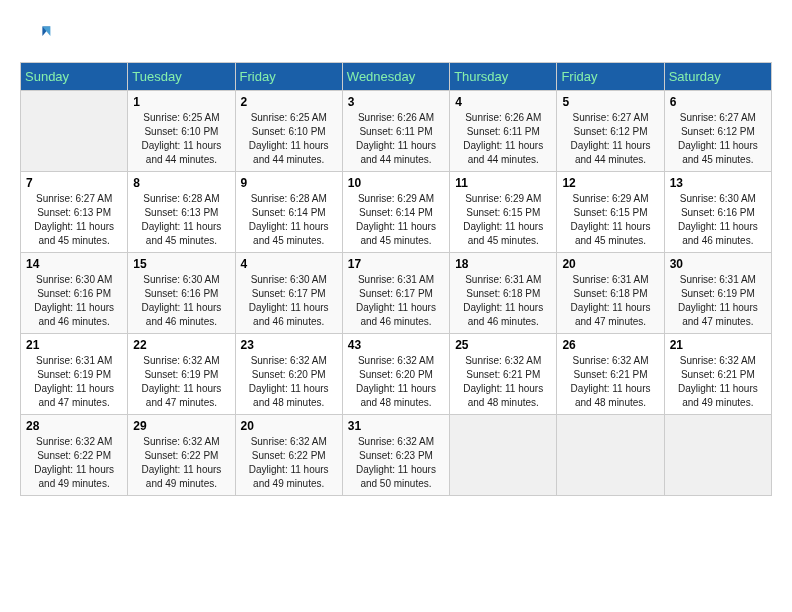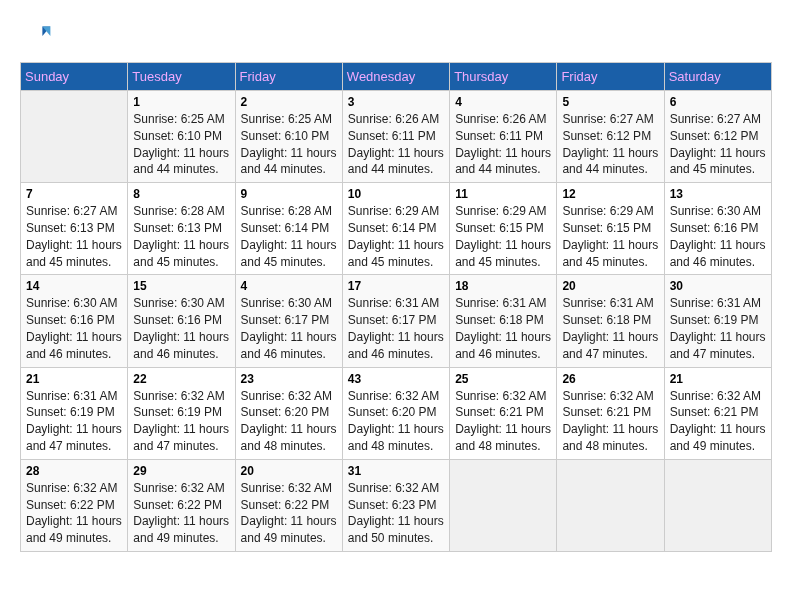--- a/index.html
+++ b/index.html
@@ -46,21 +46,21 @@
       font-size: 16px;
       color: #444;
     }
     table {
       width: 100%;
       border-collapse: collapse;
       font-size: 11px;
     }
     thead tr th {
       background-color: #1a5fa8;
-      color: #f0abfc;
+      color: #86efac;
       padding: 6px 4px;
       text-align: left;
       font-size: 13px;
       font-weight: normal;
       border: 1px solid #ccc;
     }
     tbody tr td {
       border: 1px solid #ccc;
       vertical-align: top;
       padding: 4px 5px;
@@ -73,23 +73,24 @@
     tbody tr:nth-child(odd) {
       background: #f9f9f9;
     }
     .day-num {
       font-weight: bold;
       font-size: 12px;
       display: block;
       margin-bottom: 2px;
     }
     .day-info {
-      font-size: 12px;
+      font-size: 10px;
       color: #222;
       line-height: 1.4;
+      text-align: center;
     }
     .empty-cell {
       background: #f0f0f0 !important;
     }
   </style>
 </head>
 <body>
 
 <div class="header">
   <div class="logo">

